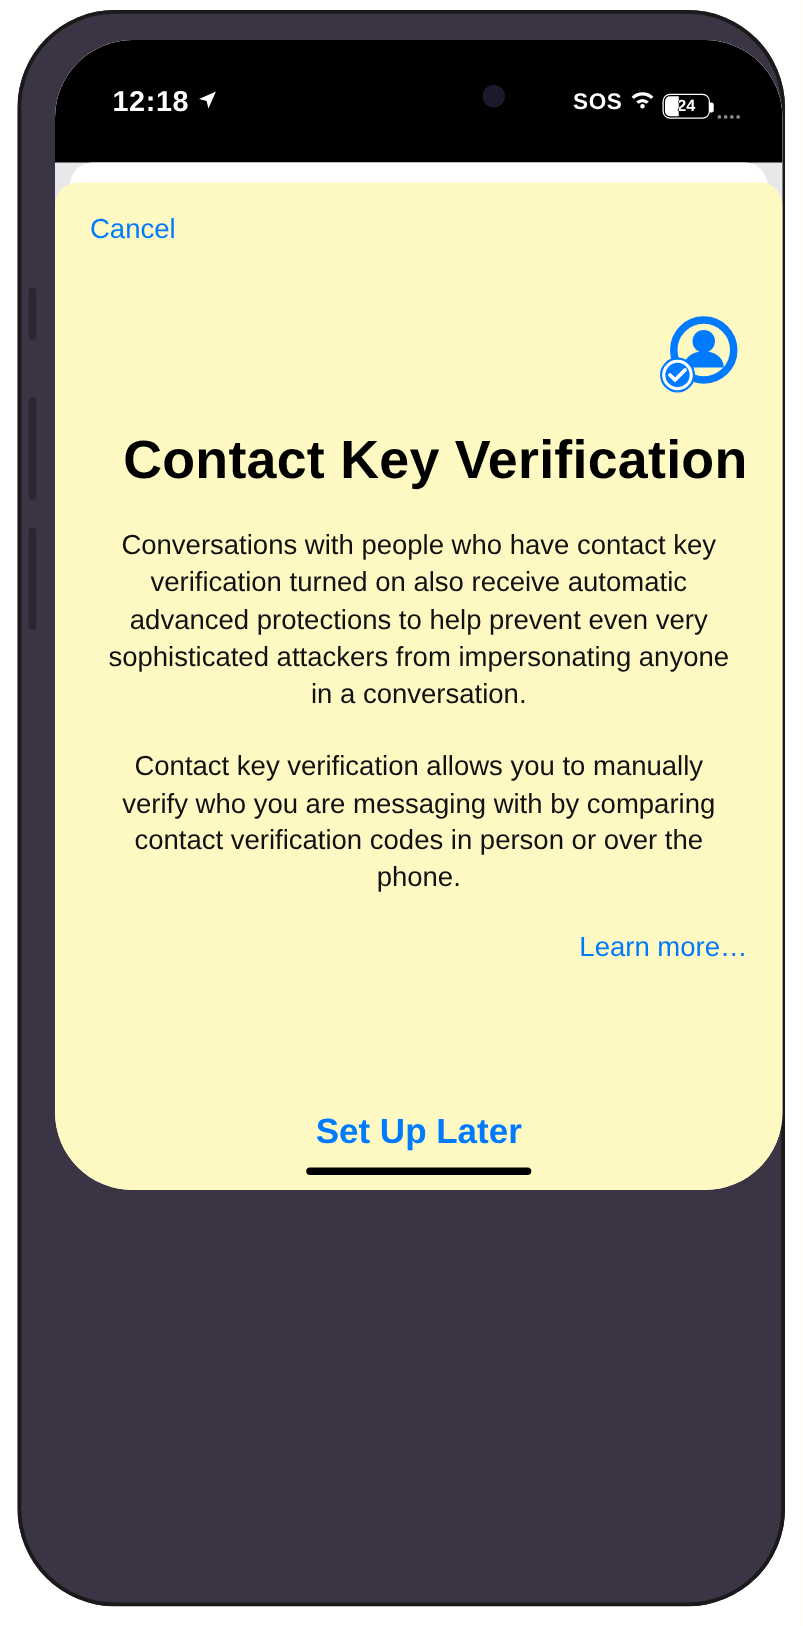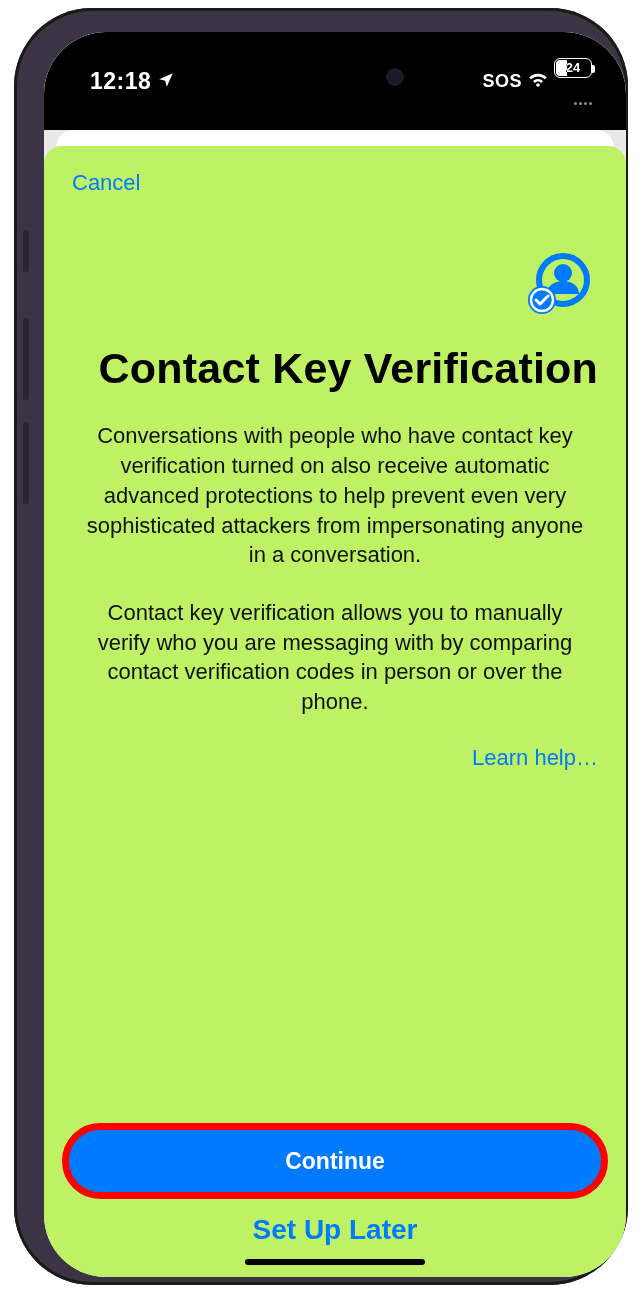--- a/index.html
+++ b/index.html
@@ -27,21 +27,21 @@
     }
     .btn-left-1 { left: 9px; top: 222px; width: 6px; height: 42px; }
     .btn-left-2 { left: 9px; top: 310px; width: 6px; height: 82px; }
     .btn-left-3 { left: 9px; top: 414px; width: 6px; height: 82px; }
     .btn-right  { right: 9px; top: 340px; width: 6px; height: 128px; }
     .phone-screen {
       position: absolute;
       top: 24px;
       left: 30px;
       width: 582px;
-      height: 1245px;
+      height: 920px;
       background: #e8e8ea;
       border-radius: 62px;
       overflow: hidden;
     }
     .status-bar {
       position: absolute;
       top: 0; left: 0; right: 0;
       height: 98px;
       background: #000;
       display: flex;
@@ -135,21 +135,21 @@
       height: 30px;
       background: #fff;
       border-radius: 18px 18px 0 0;
     }
     .modal-sheet {
       position: absolute;
       top: 114px;
       left: 0;
       right: 0;
       bottom: 0;
-      background: #bef264;
+      background: #fef9c3;
       border-radius: 18px 18px 0 0;
       padding: 24px 28px 0;
       display: flex;
       flex-direction: column;
     }
     .nav-bar {
       height: 36px;
     }
     .cancel-link {
       color: #007aff;
@@ -261,21 +261,21 @@
       </div>
       <div class="dynamic-island"></div>
       <div class="status-right">
         <span class="sos">SOS</span>
         <span>
           <svg width="22" height="20" viewBox="0 0 24 20" fill="#fff">
             <path d="M12 18.5a2 2 0 1 0 0-4 2 2 0 0 0 0 4zm-5.5-6.2a8 8 0 0 1 11 0l-2 2a5.2 5.2 0 0 0-7 0zm-4-4a13.5 13.5 0 0 1 19 0l-2 2a10.7 10.7 0 0 0-15 0z"></path>
           </svg>
         </span>
         <div class="battery-wrap">
-          <div style="display:flex;flex-direction:column;align-items:flex-end;">
+          <div style="display:flex;align-items:flex-end;">
             <div class="battery">
               <div class="battery-fill"></div>
               <span style="position:relative;z-index:1;mix-blend-mode:difference;">24</span>
             </div>
             <div class="battery-dots">
                 <span></span>
                 <span></span>
                 <span></span>
                 <span></span>
               </div>
@@ -303,27 +303,23 @@
           </svg>
         </div>
 
         <h1 class="title">Contact Key Verification</h1>
 
         <div class="body-text">
           <p>Conversations with people who have contact key verification turned on also receive automatic advanced protections to help prevent even very sophisticated attackers from impersonating anyone in a conversation.</p>
           <p>Contact key verification allows you to manually verify who you are messaging with by comparing contact verification codes in person or over the phone.</p>
         </div>
 
-        <a class="learn-more">Learn help…</a>
+        <a class="learn-more">Learn more…</a>
       </div>
 
       <div class="footer">
-        <div class="primary-btn-wrap">
-          <div class="primary-btn-ring"></div>
-          <button class="primary-btn">Continue</button>
-        </div>
         <button class="secondary-btn">Set Up Later</button>
       </div>
     </div>
 
     <div class="home-indicator"></div>
   </div>
 </div>
 
 </body></html>

